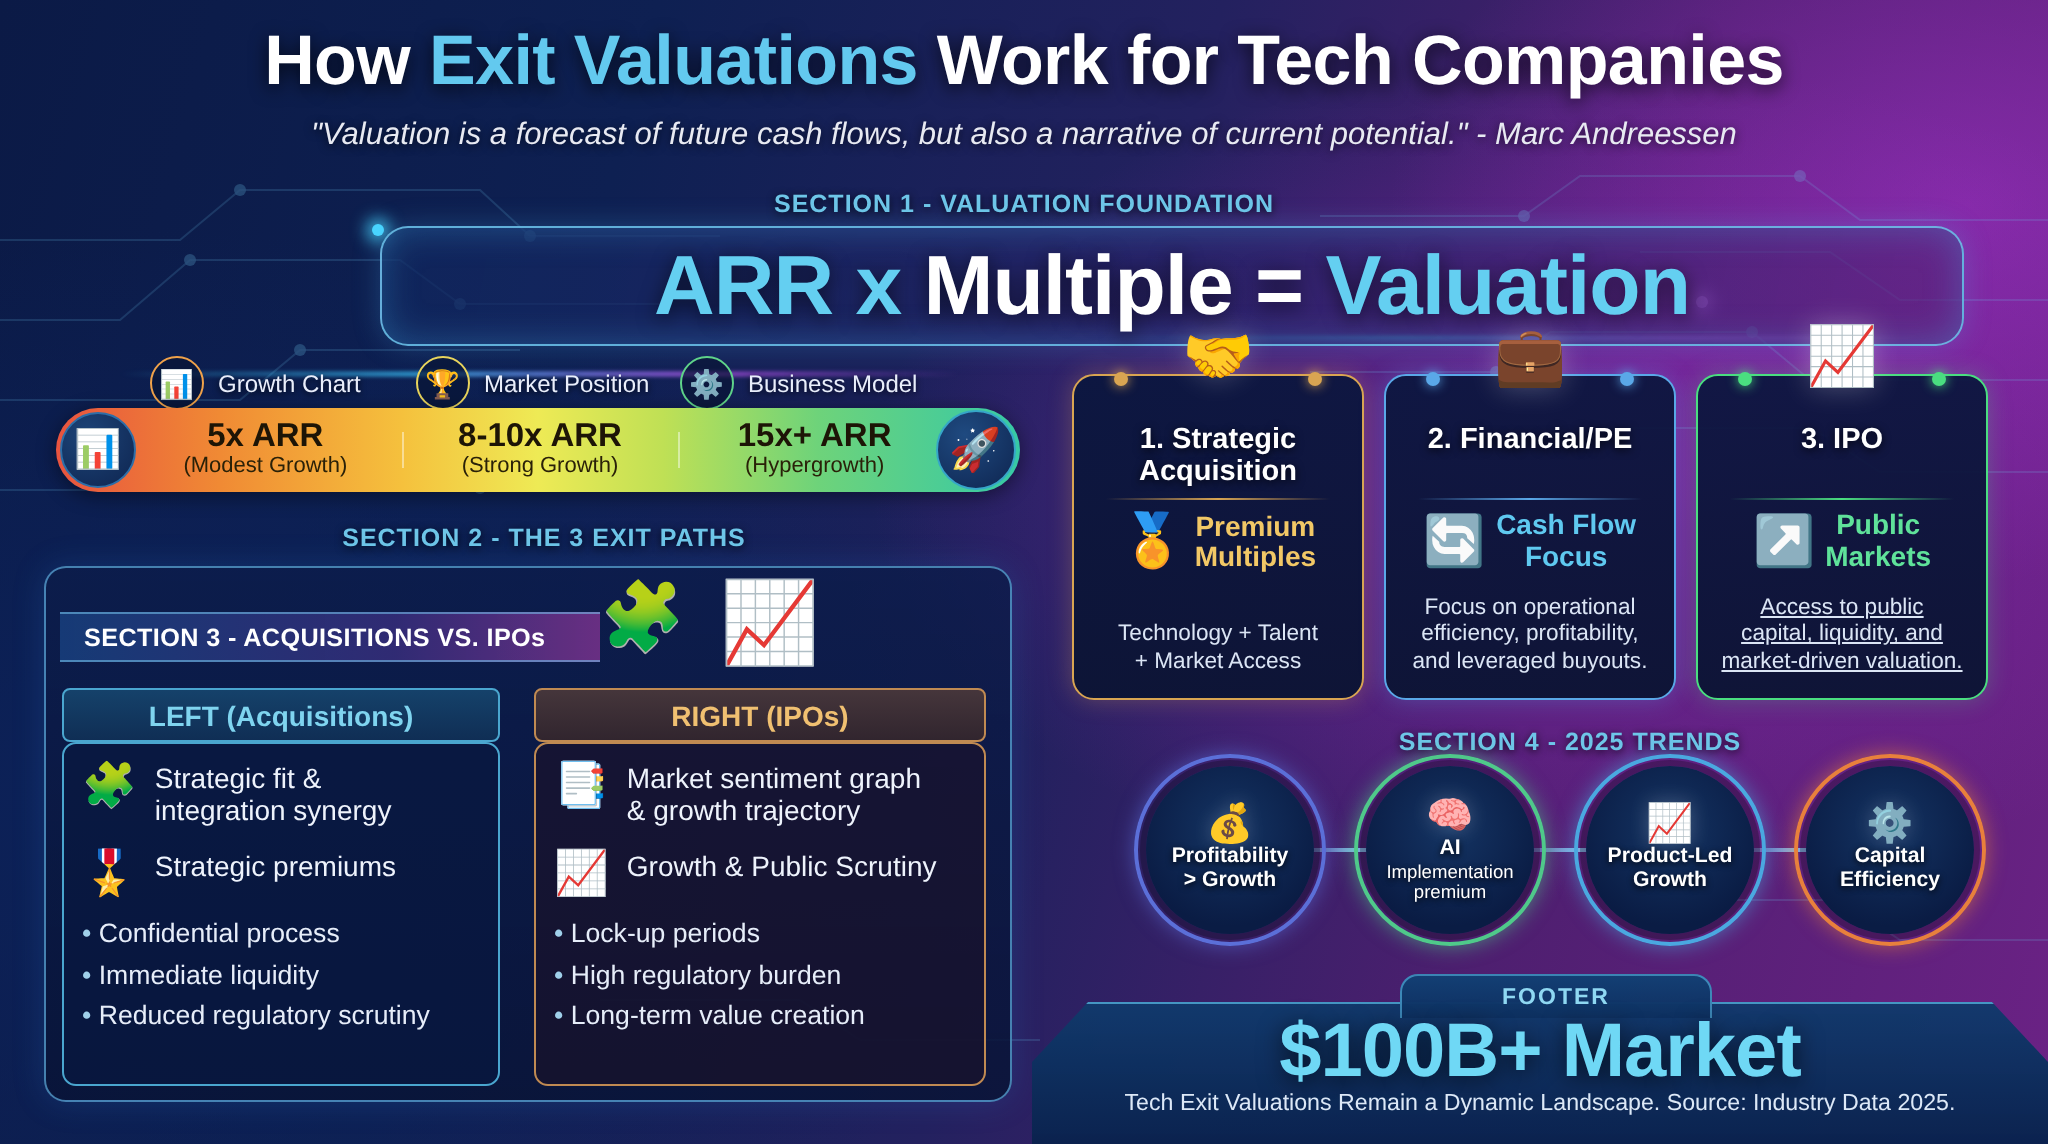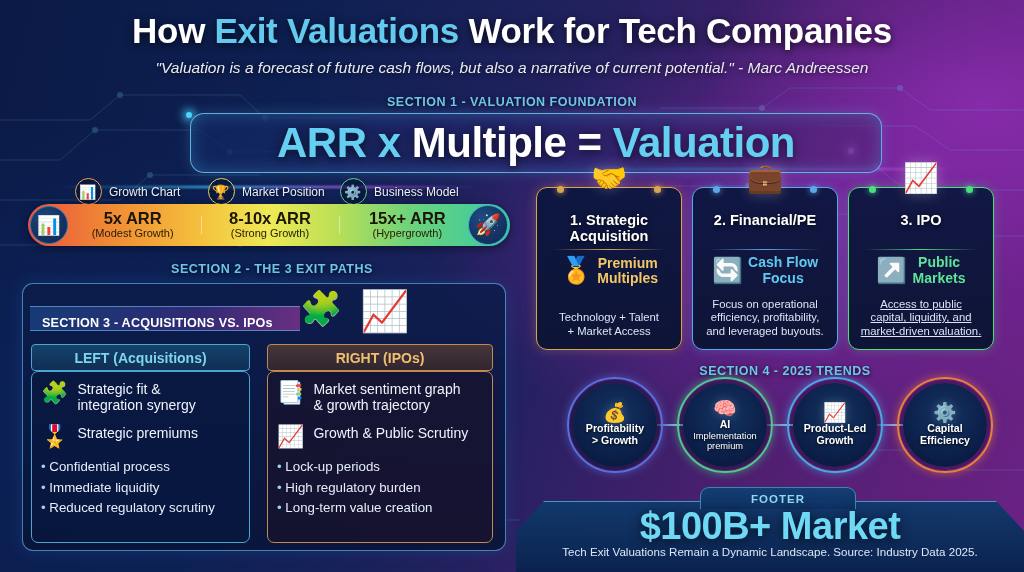--- a/index.html
+++ b/index.html
@@ -39,21 +39,21 @@
     text-shadow:0 1px 5px rgba(0,0,0,.7);
   }
   .sec-label {
     position:absolute; text-align:center; width:100%;
     font-size:12.5px; font-weight:bold; letter-spacing:.5px; color:#6ec6e8;
     text-shadow:0 1px 4px rgba(0,0,0,.8);
   }
 
   
   #eqbanner {
-    position:absolute; left:190px; top:113px; width:692px; height:60px;
+    position:absolute; left:190px; top:113px; width:792px; height:60px;
     border:1.6px solid rgba(110,200,240,.85); border-radius:14px;
     background:linear-gradient(100deg,rgba(16,40,95,.75),rgba(40,35,105,.70) 55%,rgba(85,35,120,.65));
     box-shadow:0 0 18px rgba(70,170,230,.35) inset, 0 0 14px rgba(80,180,240,.25);
     display:flex;align-items:center;justify-content:center;
   }
   #eqtext{font-size:42px;font-weight:bold;color:#64cff1;letter-spacing:-.5px;
      text-shadow:0 2px 10px rgba(0,0,0,.6);white-space:nowrap;}
   #eqtext .wt{color:#ffffff;}
 
   
@@ -95,21 +95,21 @@
   .nodeL{left:20px;} .nodeR{right:20px;}
 
   
   #s3panel{position:absolute;left:22px;top:283px;width:484px;height:268px;border-radius:11px;
     border:1.3px solid rgba(95,175,225,.70);
     background:linear-gradient(180deg,rgba(12,28,74,.80),rgba(9,20,55,.88));
     box-shadow:0 0 16px rgba(40,120,200,.22);}
   #s3bar{position:absolute;left:30px;top:306px;width:270px;height:25px;
     background:linear-gradient(90deg,rgba(22,60,120,.95),rgba(52,44,120,.9) 62%,rgba(120,50,140,.85));
     border-top:1px solid rgba(120,200,240,.55);border-bottom:1px solid rgba(120,200,240,.55);
-    display:flex;align-items:flex-end;padding-left:12px;}
+    display:flex;align-items:center;padding-left:12px;}
   #s3bar span{font-size:12.6px;font-weight:bold;color:#fff;letter-spacing:.2px;}
   .colbox{position:absolute;top:371px;height:172px;border-radius:7px;}
   #colL{left:31px;width:219px;border:1.2px solid #4aa6cf;background:rgba(8,24,64,.72);}
   #colR{left:267px;width:226px;border:1.2px solid #c08a52;background:rgba(28,18,40,.62);}
   .colhead{position:absolute;top:344px;height:27px;display:flex;align-items:center;justify-content:center;
      font-size:14px;font-weight:bold;border-radius:4px;}
   #headL{left:31px;width:219px;color:#7fd4ef;background:linear-gradient(180deg,rgba(22,70,110,.9),rgba(16,48,86,.9));
      border:1px solid #4aa6cf;text-align:right;}
   #headR{left:267px;width:226px;color:#f0c071;background:linear-gradient(180deg,rgba(74,56,58,.92),rgba(52,38,44,.92));
      border:1px solid #c08a52;}

